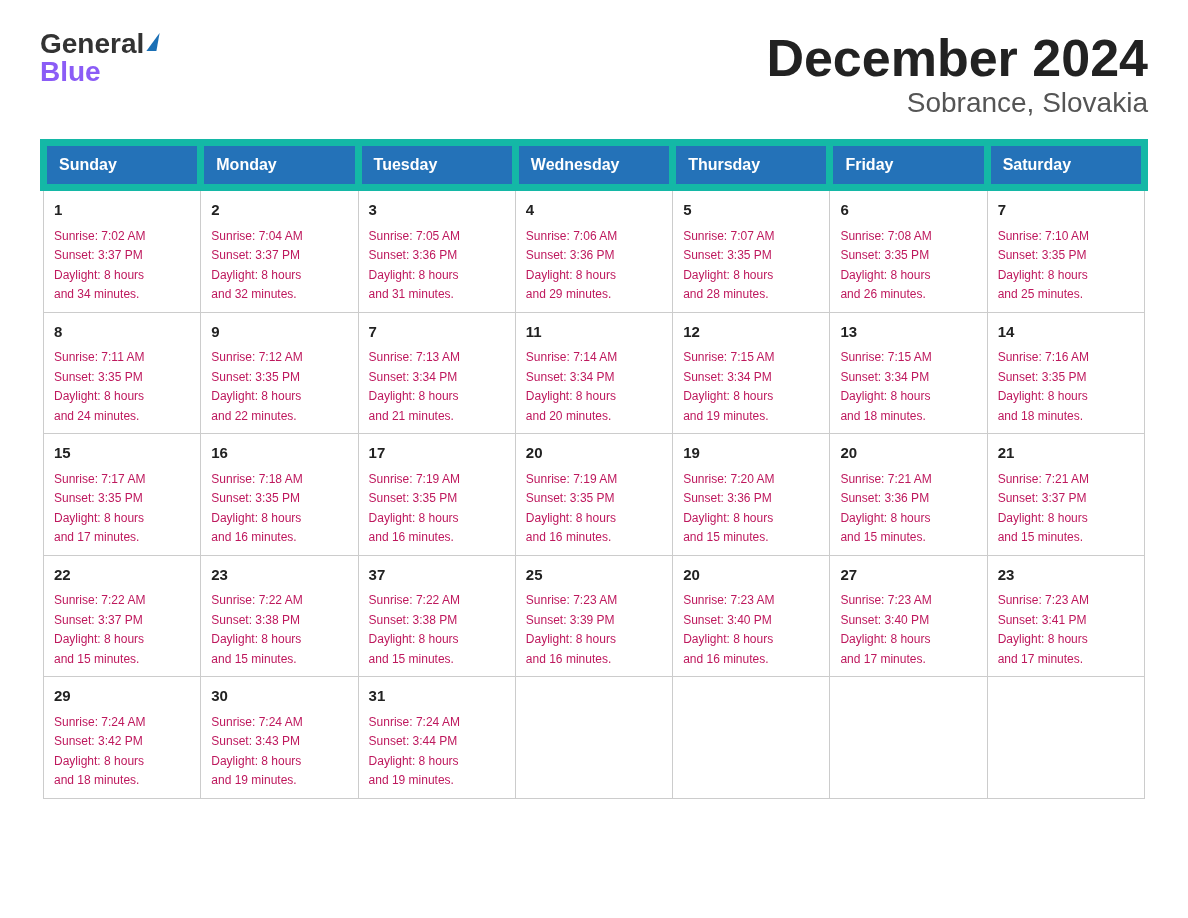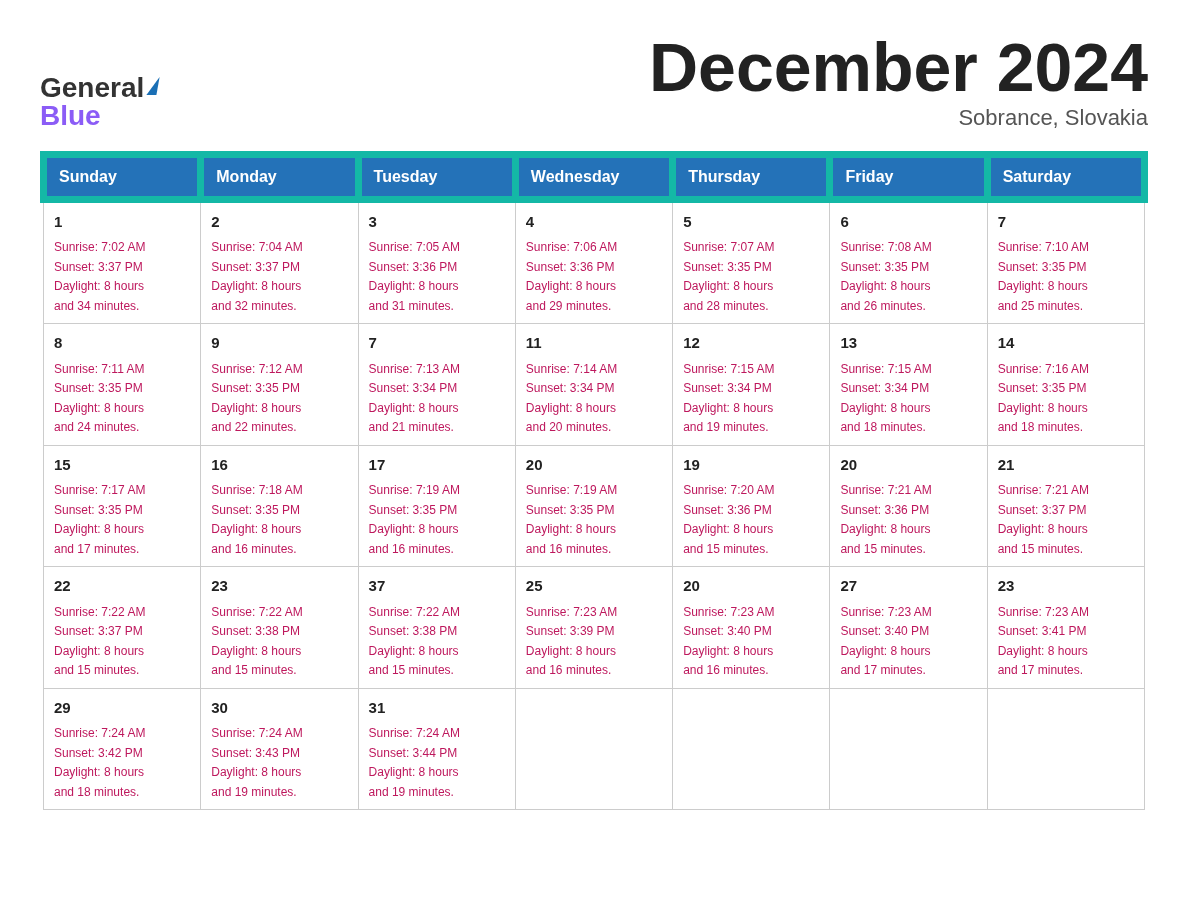--- a/index.html
+++ b/index.html
@@ -14,45 +14,44 @@
     .header {
       display: flex;
       justify-content: space-between;
       align-items: flex-start;
       margin-bottom: 20px;
     }
     .logo {
       display: flex;
       flex-direction: column;
       align-items: flex-start;
-      margin-top: 44px;
     }
     .logo-general {
       font-size: 28px;
       font-weight: bold;
       color: #333;
       line-height: 1;
     }
     .logo-blue {
       font-size: 28px;
       font-weight: bold;
       color: #8b5cf6;
       line-height: 1;
     }
     .title-section {
       text-align: right;
     }
     .month-title {
-      font-size: 68px;
+      font-size: 52px;
       font-weight: bold;
       color: #222;
       line-height: 1.1;
     }
     .location {
-      font-size: 22px;
+      font-size: 28px;
       color: #555;
     }
     .calendar {
       width: 100%;
       border-collapse: collapse;
       border: 1px solid #aaa;
     }
     .calendar thead th {
       background-color: #2472b8;
       color: #fff;

